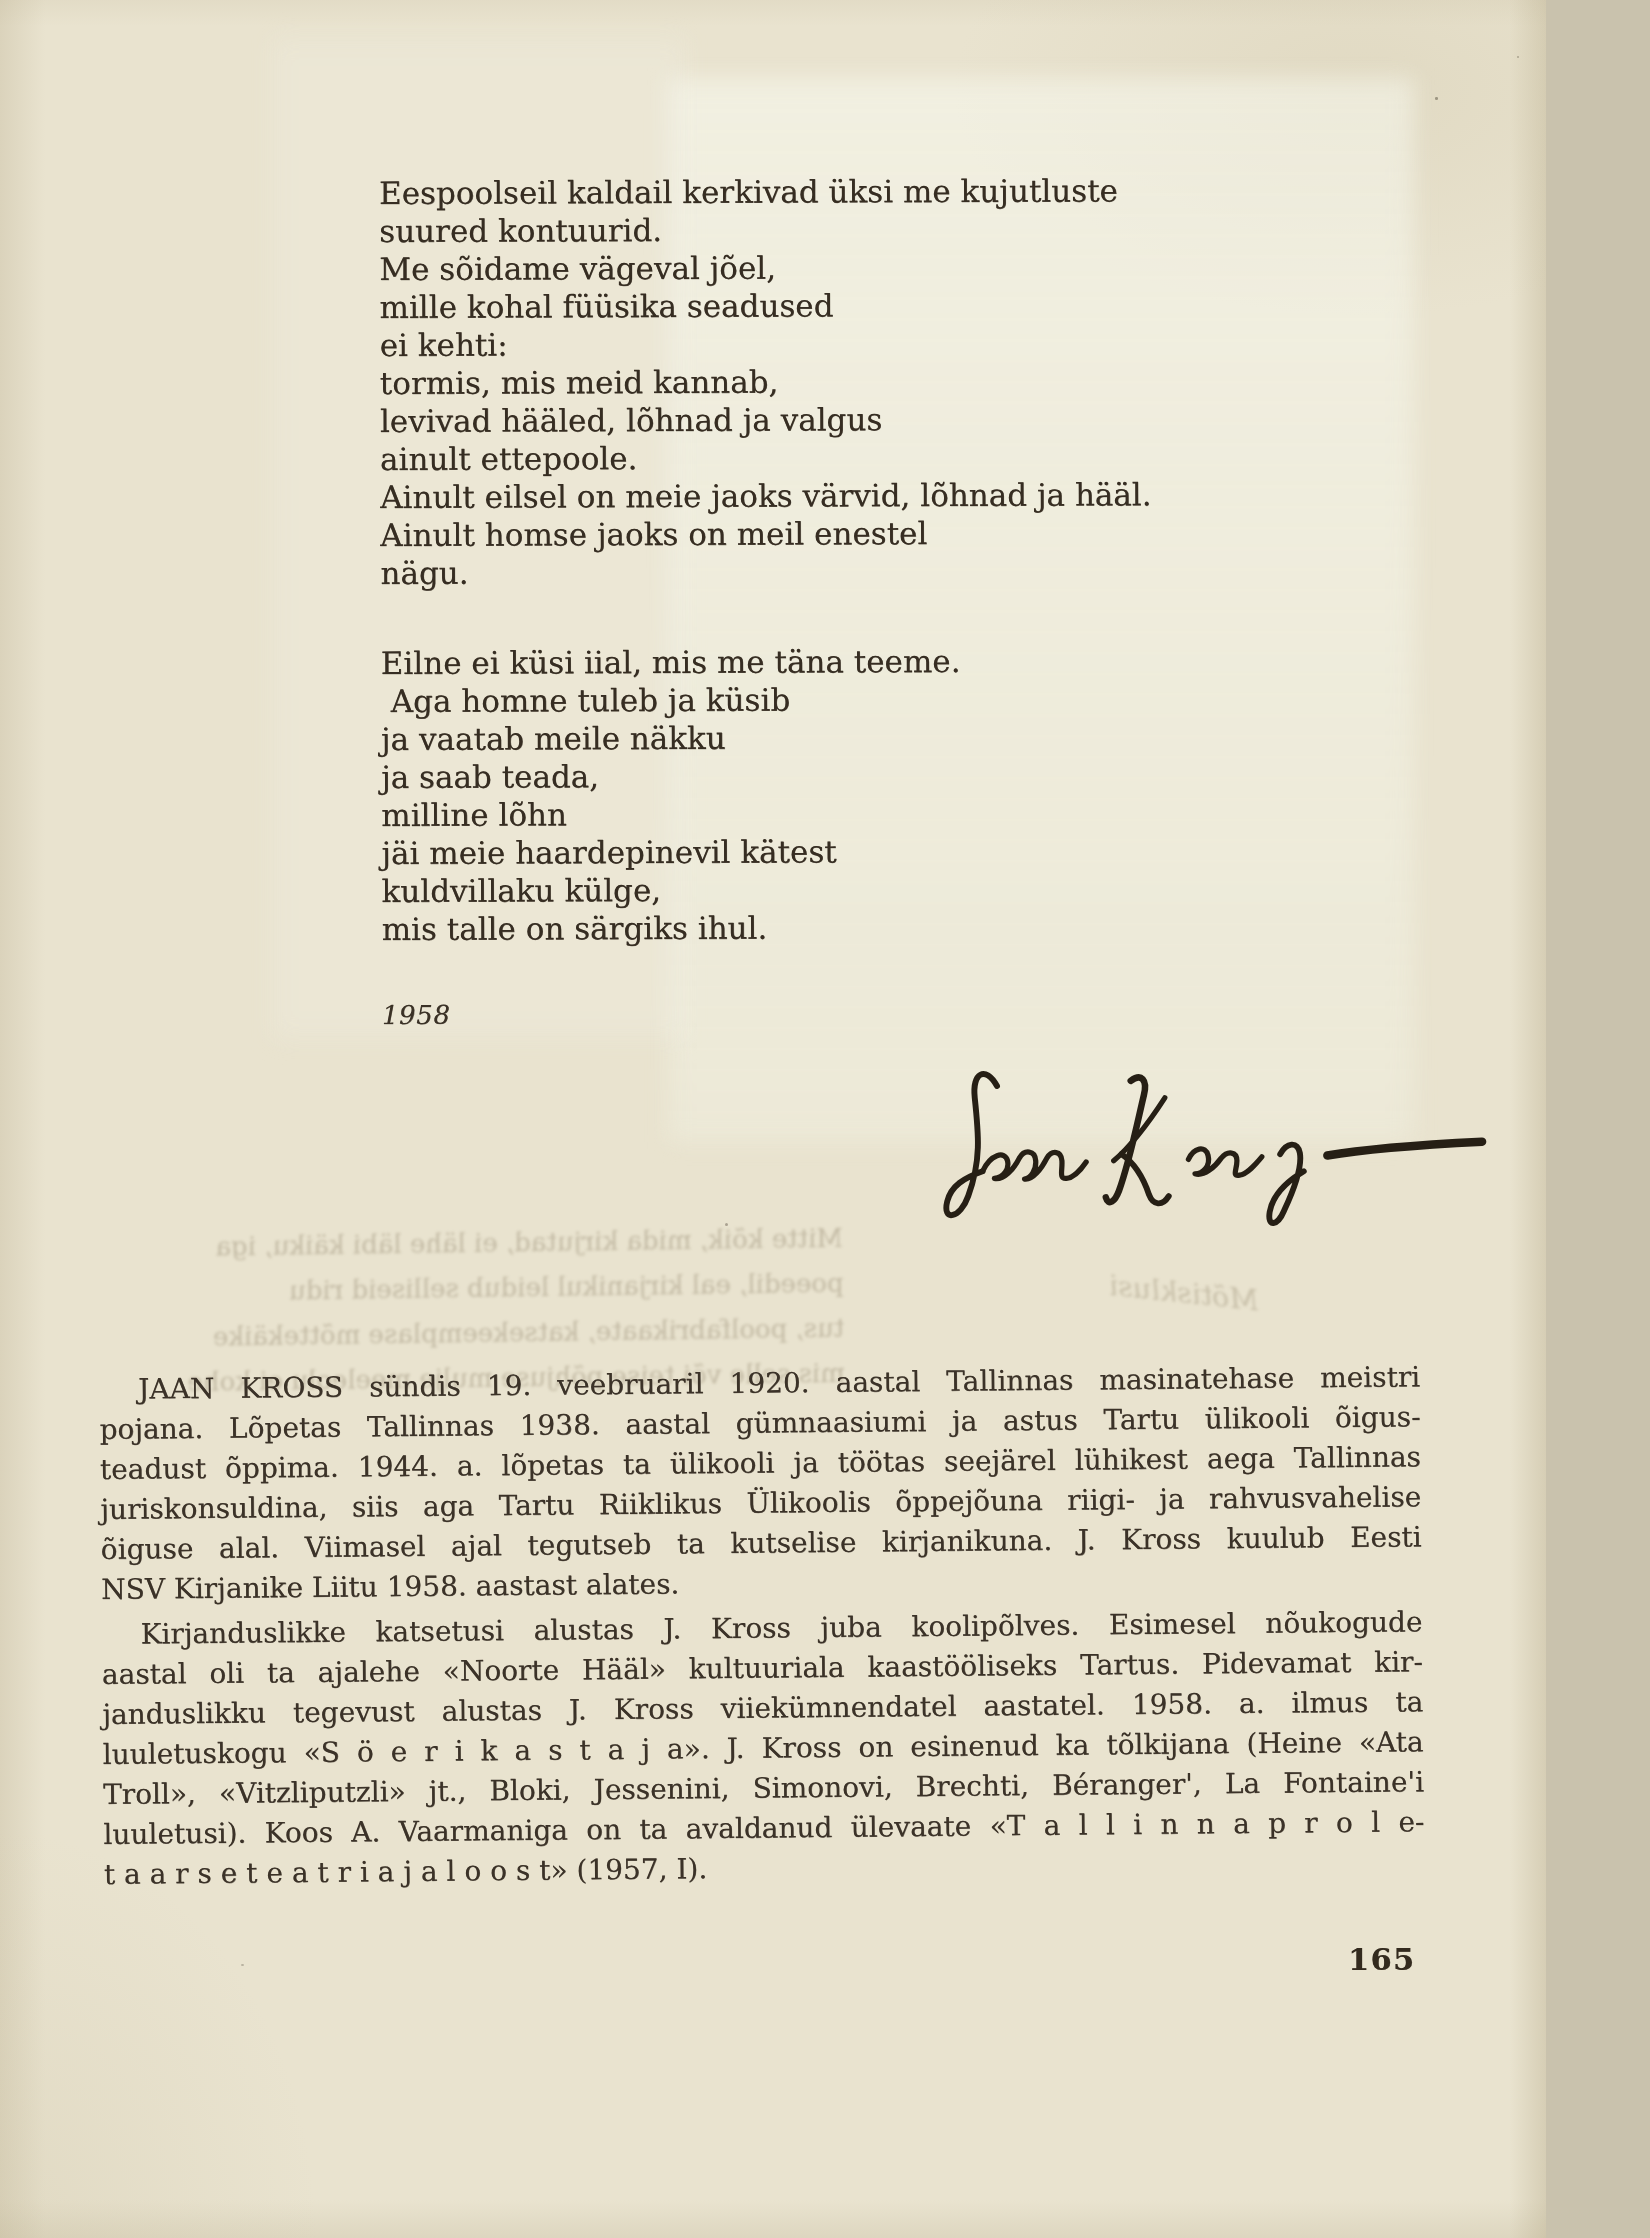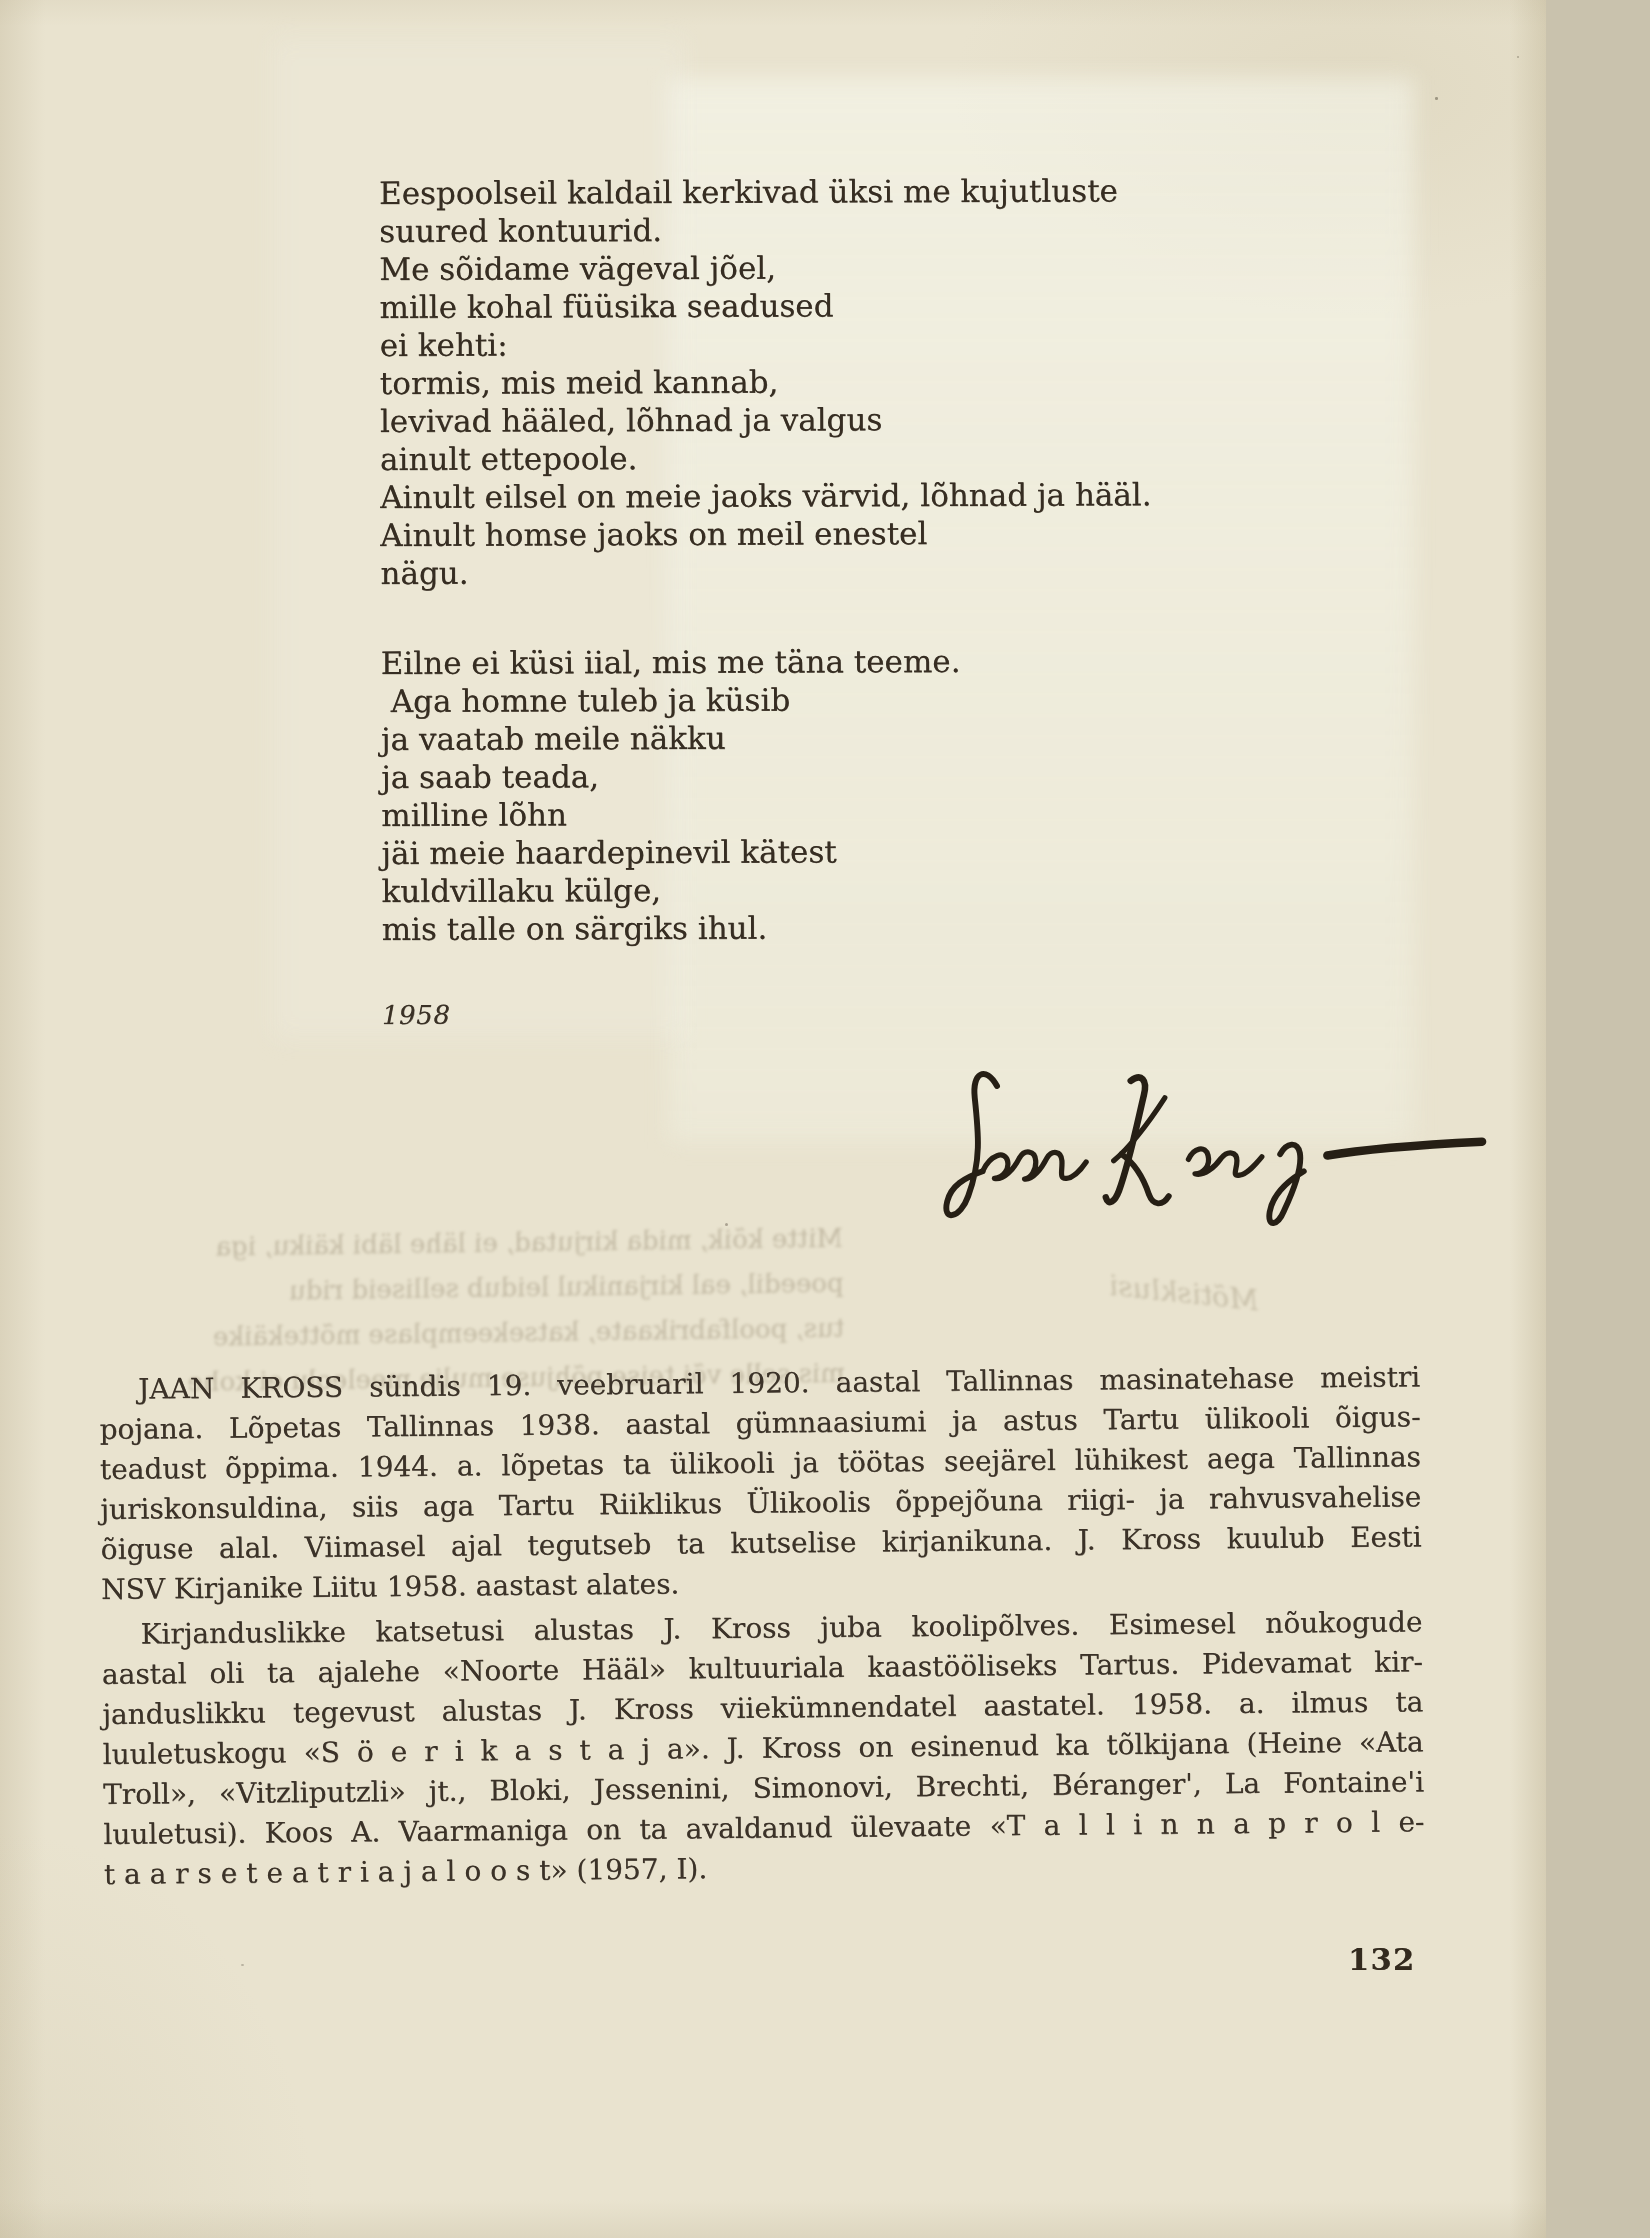--- a/index.html
+++ b/index.html
@@ -156,21 +156,21 @@
         <div class="bio-line first">Kirjanduslikke katsetusi alustas J. Kross juba koolipõlves. Esimesel nõukogude</div>
         <div class="bio-line">aastal oli ta ajalehe «Noorte Hääl» kultuuriala kaastööliseks Tartus. Pidevamat kir-</div>
         <div class="bio-line">janduslikku tegevust alustas J. Kross viiekümnendatel aastatel. 1958. a. ilmus ta</div>
         <div class="bio-line">luuletuskogu «S ö e r i k a s t a j a». J. Kross on esinenud ka tõlkijana (Heine «Ata</div>
         <div class="bio-line">Troll», «Vitzliputzli» jt., Bloki, Jessenini, Simonovi, Brechti, Béranger', La Fontaine'i</div>
         <div class="bio-line">luuletusi). Koos A. Vaarmaniga on ta avaldanud ülevaate «T a l l i n n a  p r o l e-</div>
         <div class="bio-line last">t a a r s e  t e a t r i  a j a l o o s t» (1957, I).</div>
       </div>
     </div>
 
-  <div class="page-number">132</div>
+  <div class="page-number">165</div>
 
   <div class="speck s1"></div>
   <div class="speck s2"></div>
   <div class="speck s3"></div>
   <div class="speck s4"></div>
   <div class="speck s5"></div>
   <div class="speck s6"></div>
   <div class="speck s8"></div>
 
 </div>

